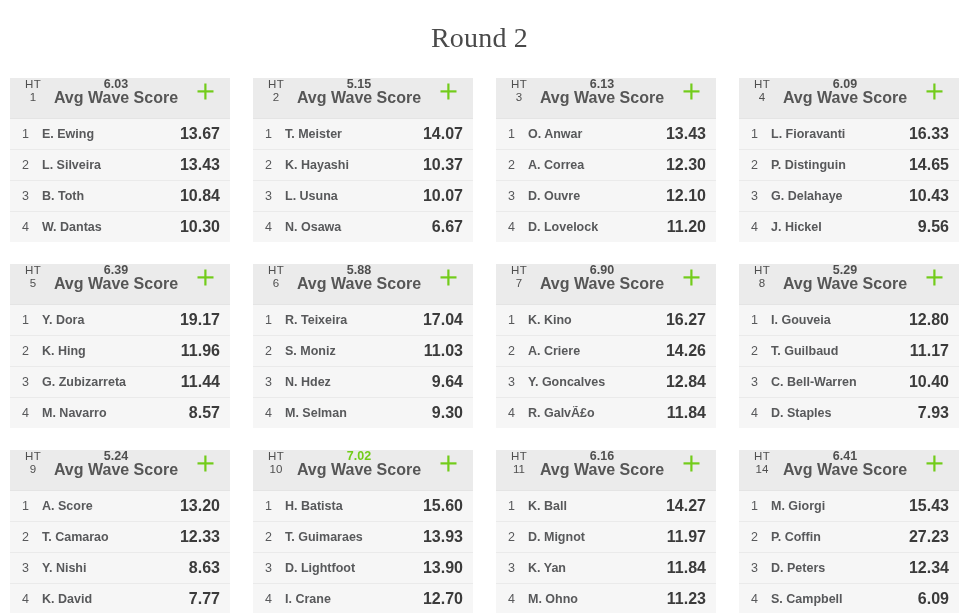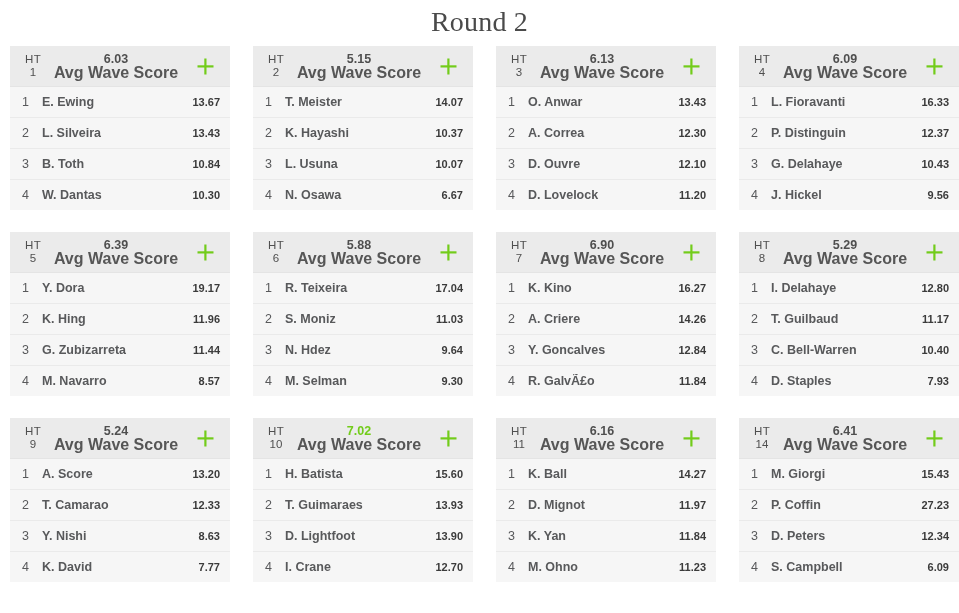--- a/index.html
+++ b/index.html
@@ -12,42 +12,41 @@
     font-family: "Liberation Sans", sans-serif;
     overflow: hidden;
   }
   #page-title {
     text-align: center;
     font-family: "Liberation Serif", serif;
     font-size: 28px;
     font-weight: 400;
     color: #4a4a4a;
     letter-spacing: 0.2px;
-    margin: 0;
+    margin: 16px;
     padding: 7px 0 9px 0;
     line-height: 30px;
   }
   #heat-grid {
     display: grid;
     grid-template-columns: repeat(4, 220px);
     column-gap: 23px;
     row-gap: 22px;
     padding: 0 10px;
     justify-content: start;
   }
   .heat-card {
     background: #f6f6f6;
     width: 220px;
     overflow: hidden;
   }
   .heat-header {
     background: #ebebeb;
     height: 40px;
     display: flex;
-    align-items: center;
     padding: 0 12px 0 10px;
     position: relative;
   }
   .heat-label {
     color: #4f4f4f;
     font-size: 11.5px;
     line-height: 13px;
     text-align: center;
     width: 26px;
     flex: none;
@@ -104,21 +103,21 @@
     flex: 1 1 auto;
     font-size: 12.5px;
     color: #58595b;
     white-space: nowrap;
     overflow: hidden;
     text-overflow: ellipsis;
     font-weight: bold;
   }
   .athlete-score {
     flex: none;
-    font-size: 11px;
+    font-size: 16px;
     font-weight: bold;
     color: #3b3b3b;
     text-align: right;
     min-width: 38px;
     margin-left: 20px;
   }
 </style>
 </head>
 <body>
 
@@ -264,21 +263,21 @@
       </div>
       <ul class="athlete-list">
         <li class="athlete-row">
           <span class="athlete-seed">1</span>
           <span class="athlete-name">L. Fioravanti</span>
           <span class="athlete-score">16.33</span>
         </li>
         <li class="athlete-row">
           <span class="athlete-seed">2</span>
           <span class="athlete-name">P. Distinguin</span>
-          <span class="athlete-score">12.37</span>
+          <span class="athlete-score">14.65</span>
         </li>
         <li class="athlete-row">
           <span class="athlete-seed">3</span>
           <span class="athlete-name">G. Delahaye</span>
           <span class="athlete-score">10.43</span>
         </li>
         <li class="athlete-row">
           <span class="athlete-seed">4</span>
           <span class="athlete-name">J. Hickel</span>
           <span class="athlete-score">9.56</span>
@@ -418,21 +417,21 @@
         <button class="add-btn">
           <svg width="17" height="17" viewBox="0 0 17 17" aria-hidden="true">
             <rect x="7.3" y="0.5" width="2.2" height="16" fill="#72cc1a"></rect>
             <rect x="0.5" y="7.3" width="16" height="2.2" fill="#72cc1a"></rect>
           </svg>
         </button>
       </div>
       <ul class="athlete-list">
         <li class="athlete-row">
           <span class="athlete-seed">1</span>
-          <span class="athlete-name">I. Delahaye</span>
+          <span class="athlete-name">I. Gouveia</span>
           <span class="athlete-score">12.80</span>
         </li>
         <li class="athlete-row">
           <span class="athlete-seed">2</span>
           <span class="athlete-name">T. Guilbaud</span>
           <span class="athlete-score">11.17</span>
         </li>
         <li class="athlete-row">
           <span class="athlete-seed">3</span>
           <span class="athlete-name">C. Bell-Warren</span>

